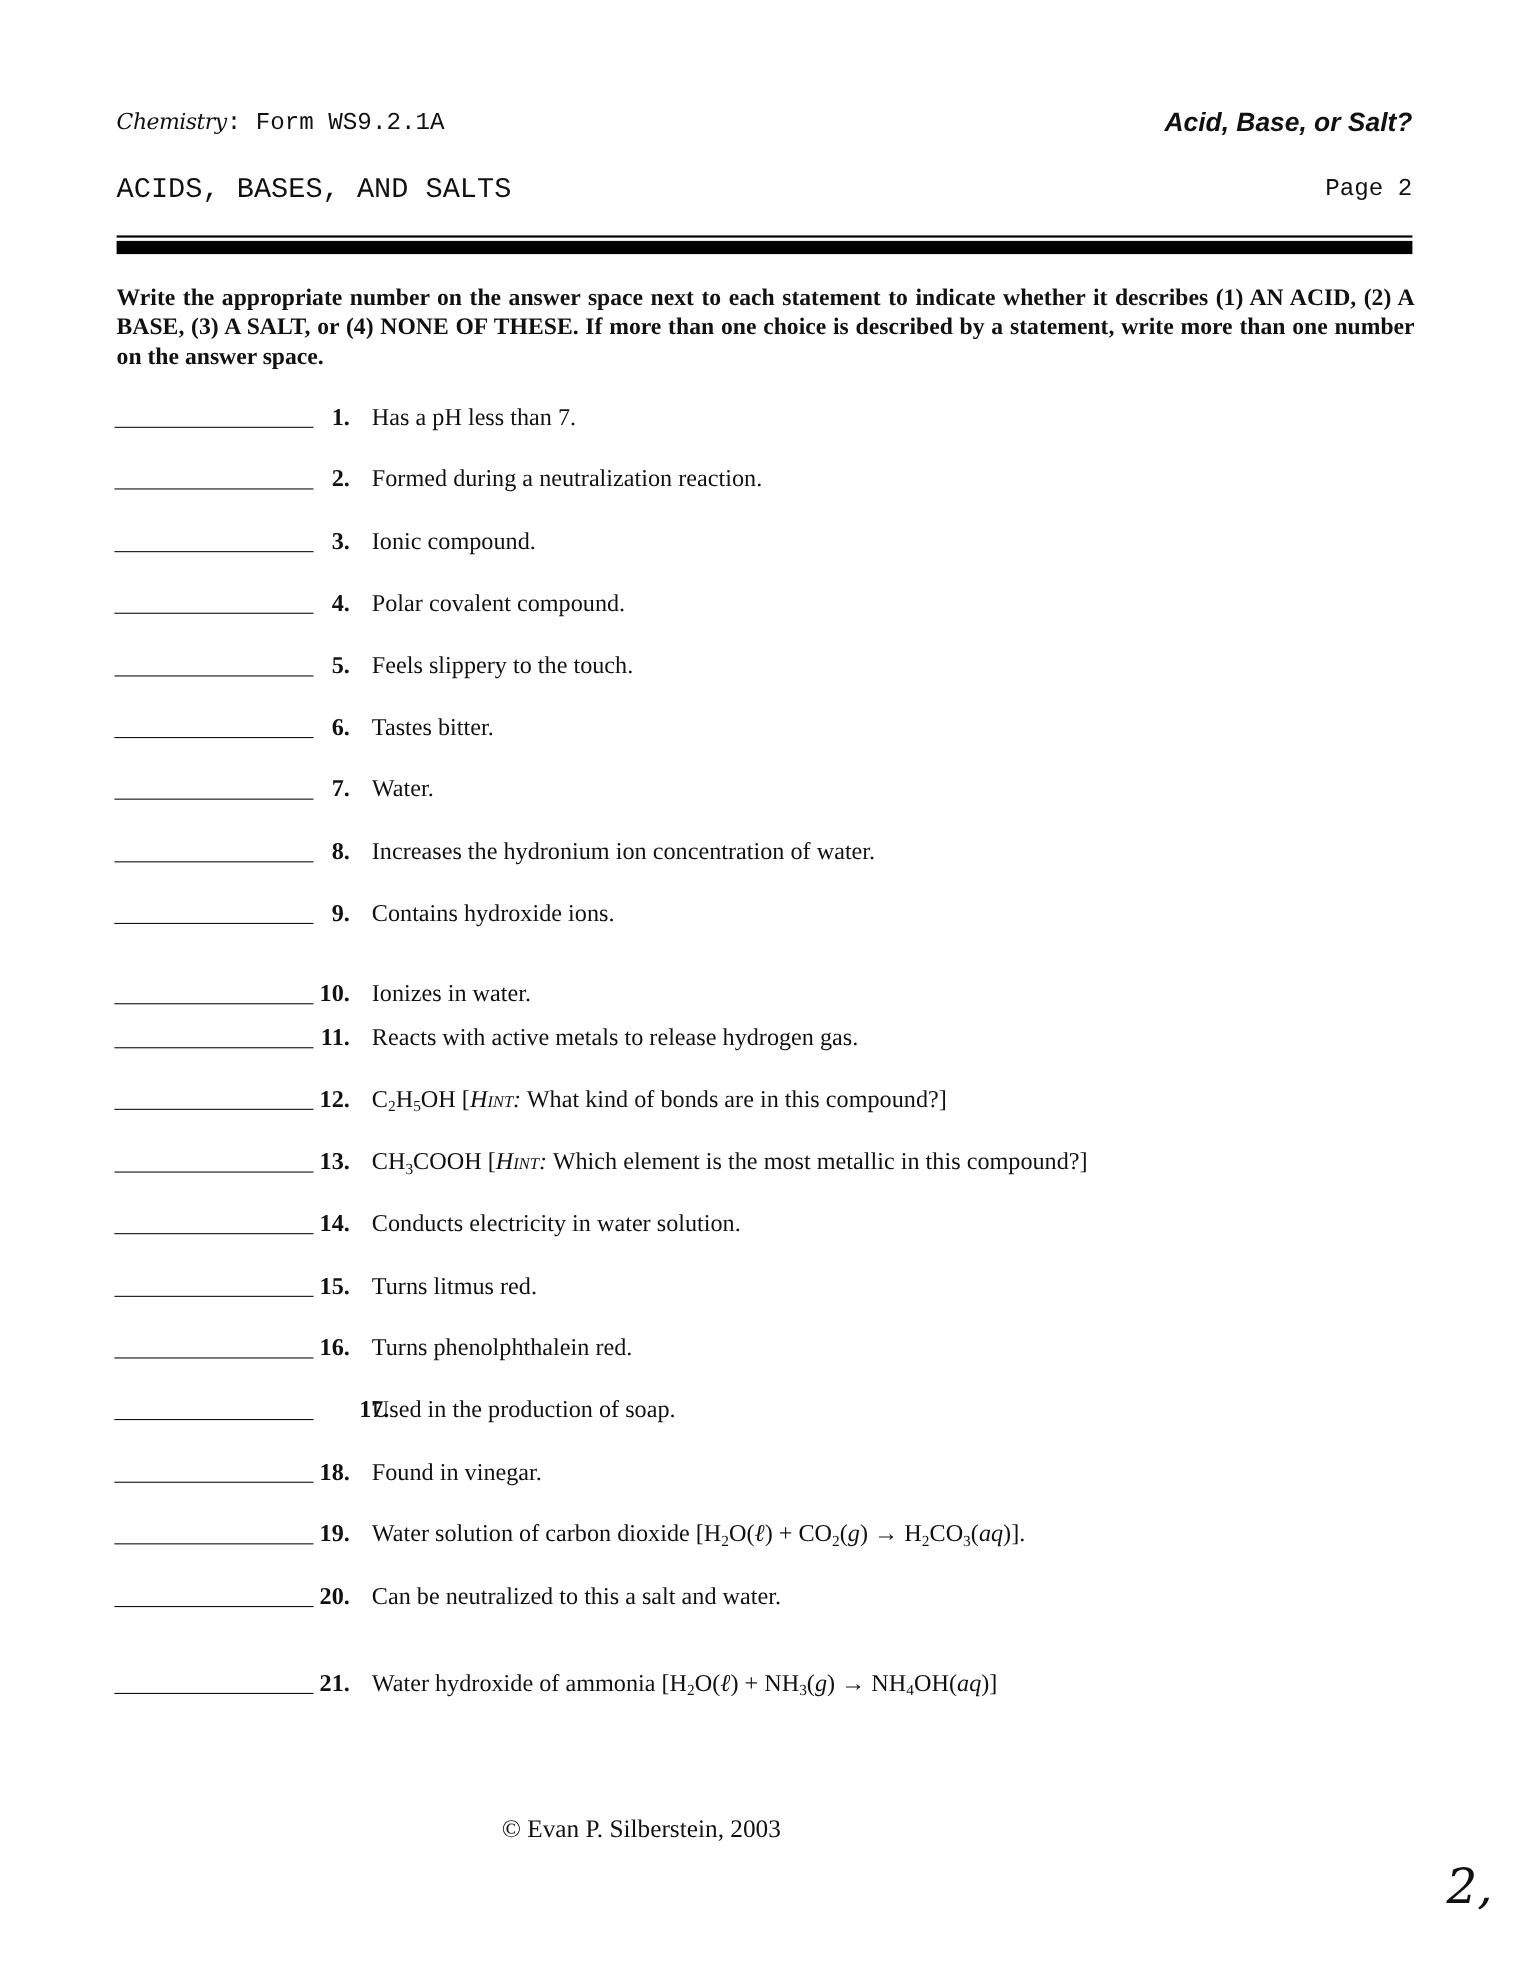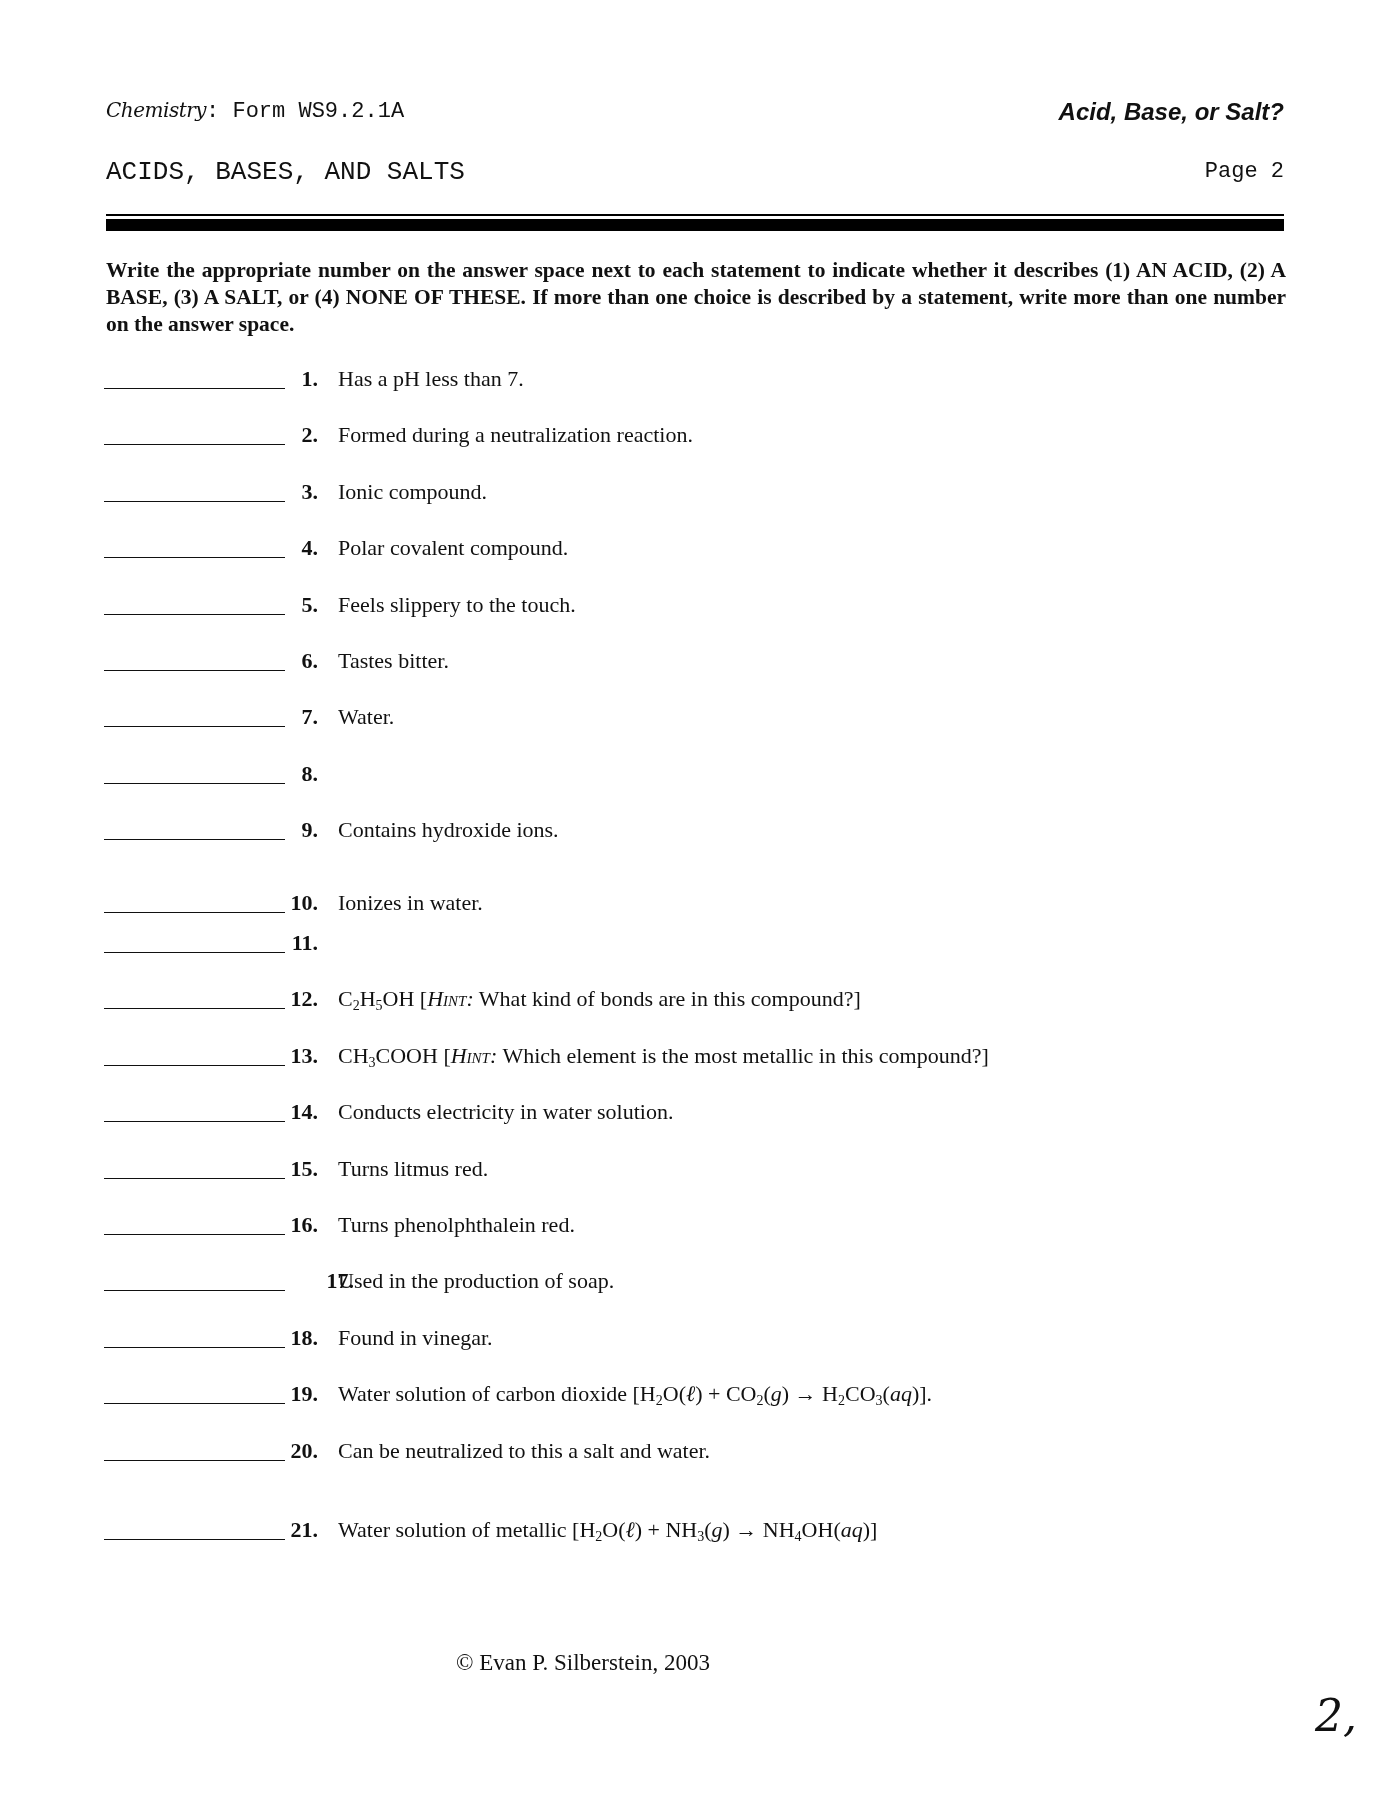--- a/index.html
+++ b/index.html
@@ -79,34 +79,36 @@
       <span class="q-text serif"><span>Tastes bitter.</span></span>
     </div>
     <div class="q-row" style="top: 696.4px;">
       <input type="text" class="q-answer serif" style="">
       <span class="q-num serif">7.</span>
       <span class="q-text serif"><span>Water.</span></span>
     </div>
     <div class="q-row" style="top: 752.8px;">
       <input type="text" class="q-answer serif" style="">
       <span class="q-num serif">8.</span>
+      <span class="q-text serif"><span>Increases the hydronium ion concentration of water.</span></span>
     </div>
     <div class="q-row" style="top: 809.2px;">
       <input type="text" class="q-answer serif" style="">
       <span class="q-num serif">9.</span>
       <span class="q-text serif"><span>Contains hydroxide ions.</span></span>
     </div>
     <div class="q-row" style="top: 882px;">
       <input type="text" class="q-answer serif" style="">
       <span class="q-num serif">10.</span>
       <span class="q-text serif"><span>Ionizes in water.</span></span>
     </div>
     <div class="q-row" style="top: 922px;">
       <input type="text" class="q-answer serif" style="">
       <span class="q-num serif">11.</span>
+      <span class="q-text serif"><span>Reacts with active metals to release hydrogen gas.</span></span>
     </div>
     <div class="q-row" style="top: 978.4px;">
       <input type="text" class="q-answer serif" style="">
       <span class="q-num serif">12.</span>
       <span class="q-text serif"><span>C</span><sub>2</sub><span>H</span><sub>5</sub><span>OH  [</span><span class="hint-word">Hint:</span><span> What kind of bonds are in this compound?]</span></span>
     </div>
     <div class="q-row" style="top: 1034.8px;">
       <input type="text" class="q-answer serif" style="">
       <span class="q-num serif">13.</span>
       <span class="q-text serif"><span>CH</span><sub>3</sub><span>COOH  [</span><span class="hint-word">Hint:</span><span> Which element is the most metallic in this compound?]</span></span>
@@ -142,18 +144,18 @@
       <span class="q-text serif"><span>Water solution of carbon dioxide [H</span><sub>2</sub><span>O(</span><span class="it">ℓ</span><span>) + CO</span><sub>2</sub><span>(</span><span class="it">g</span><span>) → H</span><sub>2</sub><span>CO</span><sub>3</sub><span>(</span><span class="it">aq</span><span>)].</span></span>
     </div>
     <div class="q-row" style="top: 1429.6px;">
       <input type="text" class="q-answer serif" style="">
       <span class="q-num serif">20.</span>
       <span class="q-text serif"><span>Can be neutralized to this a salt and water.</span></span>
     </div>
     <div class="q-row" style="top: 1486px; margin-top: 23px;">
       <input type="text" class="q-answer serif" style="">
       <span class="q-num serif">21.</span>
-      <span class="q-text serif"><span>Water solution of metallic [H</span><sub>2</sub><span>O(</span><span class="it">ℓ</span><span>) + NH</span><sub>3</sub><span>(</span><span class="it">g</span><span>) → NH</span><sub>4</sub><span>OH(</span><span class="it">aq</span><span>)]</span></span>
+      <span class="q-text serif"><span>Water hydroxide of ammonia [H</span><sub>2</sub><span>O(</span><span class="it">ℓ</span><span>) + NH</span><sub>3</sub><span>(</span><span class="it">g</span><span>) → NH</span><sub>4</sub><span>OH(</span><span class="it">aq</span><span>)]</span></span>
     </div>
   </div>
 
 <div id="footer" class="serif"><span>© Evan P. Silberstein, 2003</span></div>
 <div id="handwritten-mark">2,</div>
 
 </body></html>

